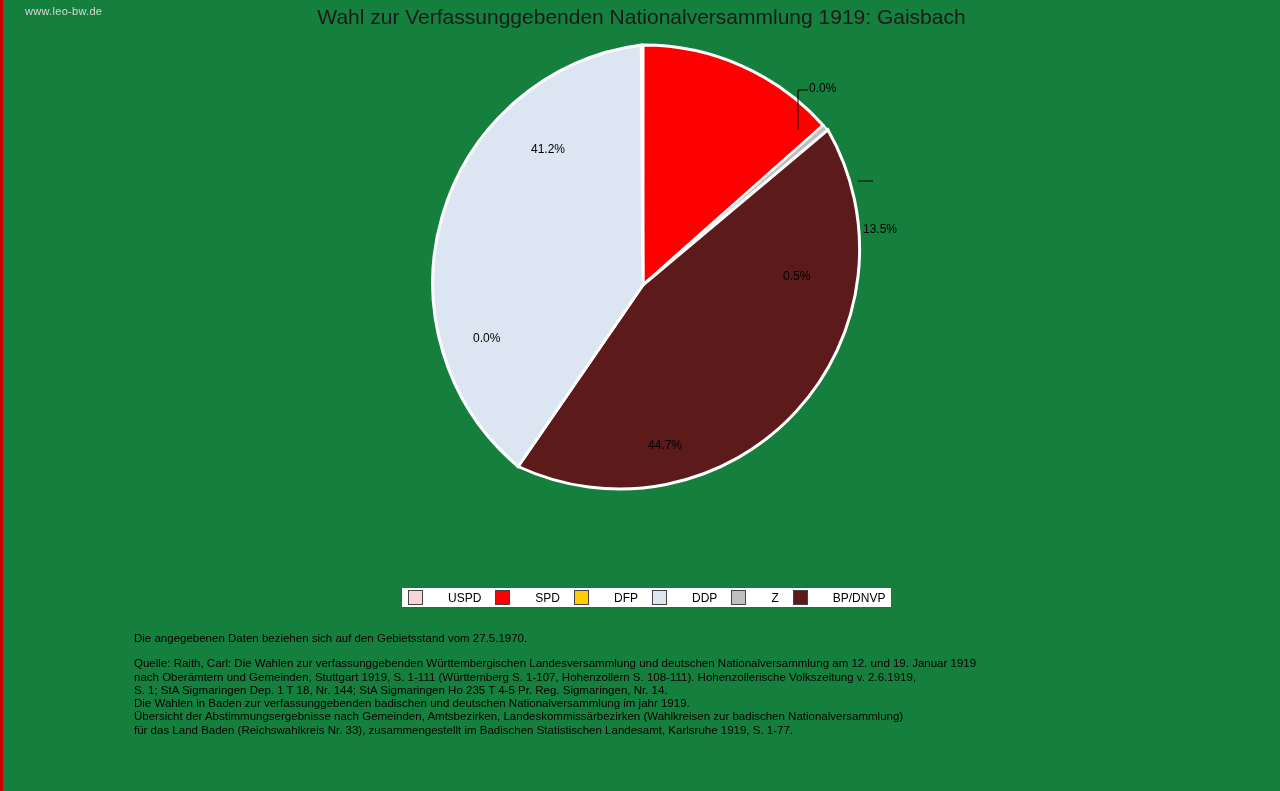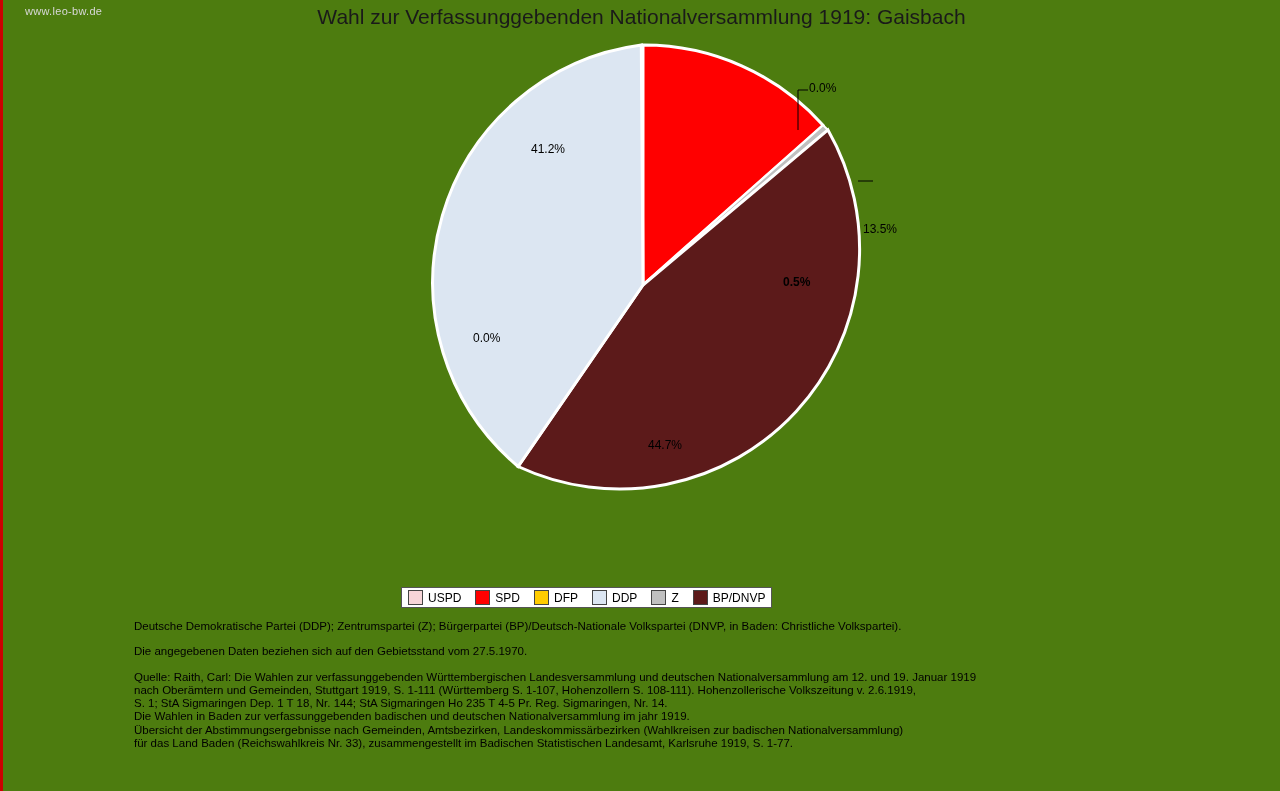--- a/index.html
+++ b/index.html
@@ -7,21 +7,21 @@
     padding: 0;
     background: #ffffff;
   }
   body {
     font-family: "Liberation Sans", sans-serif;
   }
   #page {
     position: relative;
     width: 1280px;
     height: 791px;
-    background: #4d7c0f;
+    background: #15803d;
     border-left: 3px solid #cc0000;
     box-sizing: border-box;
     overflow: hidden;
   }
   #watermark {
     position: absolute;
     left: 22px;
     top: 5px;
     font-size: 11px;
     color: #d8d8d8;
@@ -63,20 +63,21 @@
     background: #ffffff;
     display: flex;
     align-items: center;
     padding: 0 6px;
     box-sizing: border-box;
   }
   .legend-item {
     display: flex;
     align-items: center;
     margin-right: 14px;
+    gap: 20px;
   }
   .legend-item:last-child { margin-right: 0; }
   .legend-swatch {
     width: 13px;
     height: 13px;
     border: 1px solid #444;
     margin-right: 5px;
   }
   .legend-label {
     font-size: 12px;
@@ -126,21 +127,21 @@
       <g stroke="#000000" stroke-width="1" fill="none">
         <path d="M 640 50 L 640 50"></path>
         <polyline points="795,90 795,50 805,50" stroke="#000000"></polyline>
         <polyline points="855,141 870,141" stroke="#000000"></polyline>
         <polyline points="865,243 878,243" stroke="#000000" stroke-opacity="0"></polyline>
       </g>
     </svg>
 
     <div class="slice-label" style="left:806px; top:41px;">0.0%</div>
     <div class="slice-label" style="left:860px; top:134px;margin-top:48px;">13.5%</div>
-    <div class="slice-label" style="left:780px; top:235px;font-weight:bold;">0.5%</div>
+    <div class="slice-label" style="left:780px; top:229px;">0.5%</div>
     <div class="slice-label" style="left:470px; top:291px;">0.0%</div>
     <div class="slice-label" style="left:528px; top:102px;">41.2%</div>
     <div class="slice-label" style="left:645px; top:398px;">44.7%</div>
   </div>
 
   <div id="legend">
     <div class="legend-item">
       <span class="legend-swatch" style="background:#f7d5d8"></span>
       <span class="legend-label">USPD</span>
     </div>
@@ -161,21 +162,20 @@
       <span class="legend-label">Z</span>
     </div>
     <div class="legend-item">
       <span class="legend-swatch" style="background:#5c1a1a"></span>
       <span class="legend-label">BP/DNVP</span>
     </div>
   </div>
 
   <div id="footnotes">
     <div class="fn-block">
-      <div class="fn-line">Deutsche Demokratische Partei (DDP); Zentrumspartei (Z); Bürgerpartei (BP)/Deutsch-Nationale Volkspartei (DNVP, in Baden: Christliche Volkspartei).</div>
     </div>
     <div class="fn-block">
       <div class="fn-line">Die angegebenen Daten beziehen sich auf den Gebietsstand vom 27.5.1970.</div>
     </div>
     <div class="fn-block">
       <div class="fn-line">Quelle: Raith, Carl: Die Wahlen zur verfassunggebenden Württembergischen Landesversammlung und deutschen Nationalversammlung am 12. und 19. Januar 1919</div>
       <div class="fn-line">nach Oberämtern und Gemeinden, Stuttgart 1919, S. 1-111 (Württemberg S. 1-107, Hohenzollern S. 108-111). Hohenzollerische Volkszeitung v. 2.6.1919,</div>
       <div class="fn-line">S. 1; StA Sigmaringen Dep. 1 T 18, Nr. 144; StA Sigmaringen Ho 235 T 4-5 Pr. Reg. Sigmaringen, Nr. 14.</div>
       <div class="fn-line">Die Wahlen in Baden zur verfassunggebenden badischen und deutschen Nationalversammlung im jahr 1919.</div>
       <div class="fn-line">Übersicht der Abstimmungsergebnisse nach Gemeinden, Amtsbezirken, Landeskommissärbezirken (Wahlkreisen zur badischen Nationalversammlung)</div>

